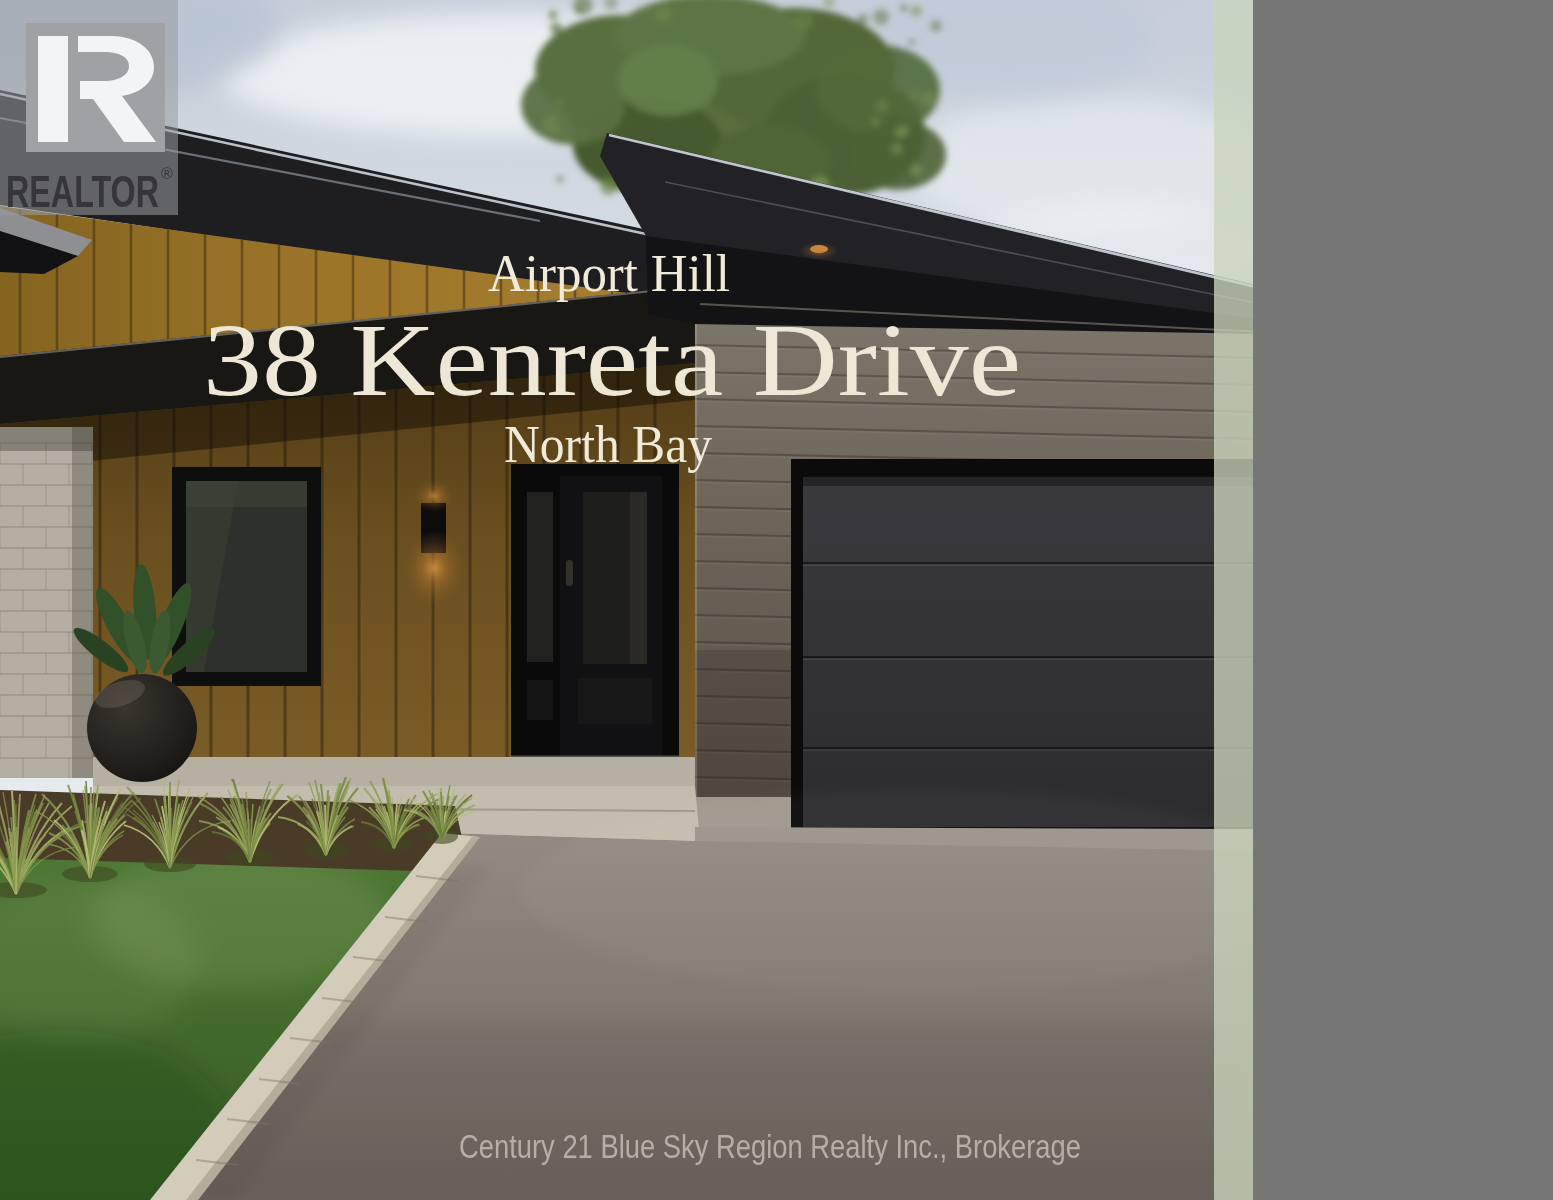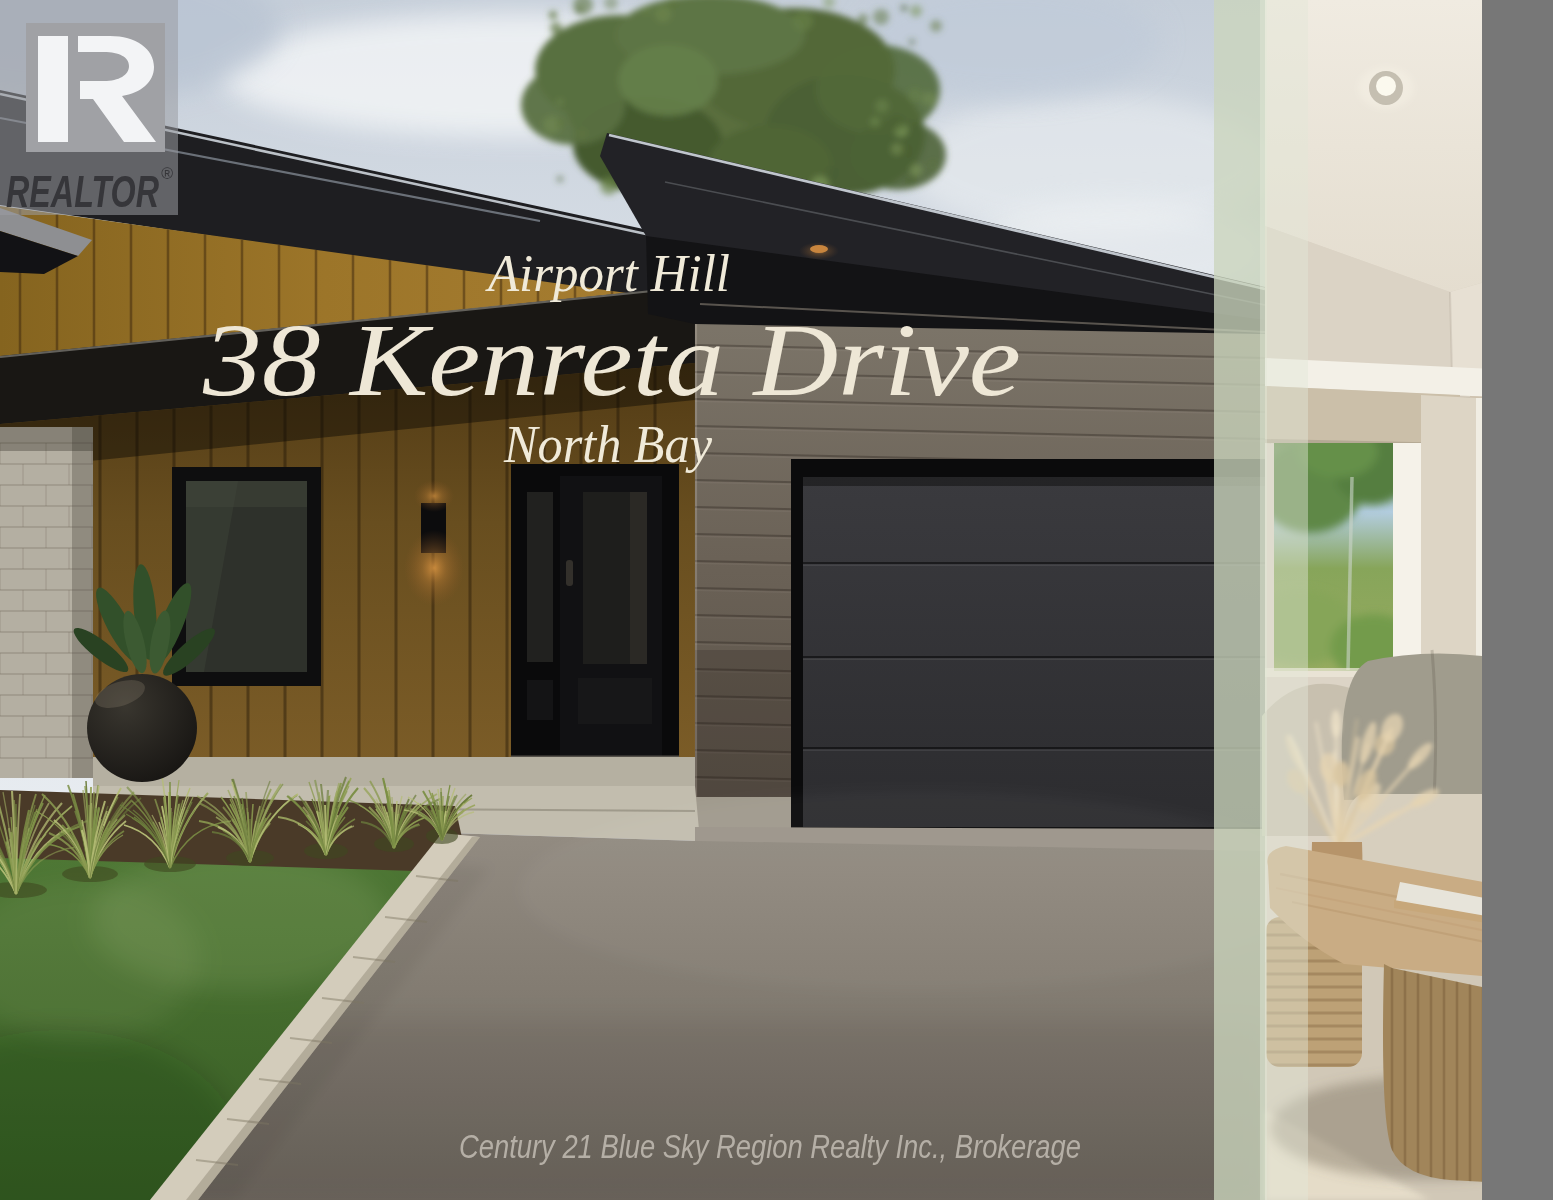--- a/index.html
+++ b/index.html
@@ -1,15 +1,15 @@
 <!DOCTYPE html>
 <html><head><meta charset="utf-8">
 <style>
 html,body{margin:0;padding:0;background:#777;}
-#page{position:relative;width:1482px;height:1200px;overflow:hidden;font-family:"Liberation Sans",sans-serif;font-style:italic;}
+#page{position:relative;width:1253px;height:1200px;overflow:hidden;font-family:"Liberation Sans",sans-serif;}
 svg{display:block}
 </style></head>
 <body>
 <div id="page">
 <svg width="1553" height="1200" viewBox="0 0 1553 1200" xmlns="http://www.w3.org/2000/svg">
 <defs>
 <linearGradient id="skyg" x1="0" y1="0" x2="0" y2="1">
  <stop offset="0" stop-color="#c5ced9"></stop>
           <stop offset="0.3" stop-color="#d6dde5"></stop>
           <stop offset="0.7" stop-color="#e3e8ee"></stop>

